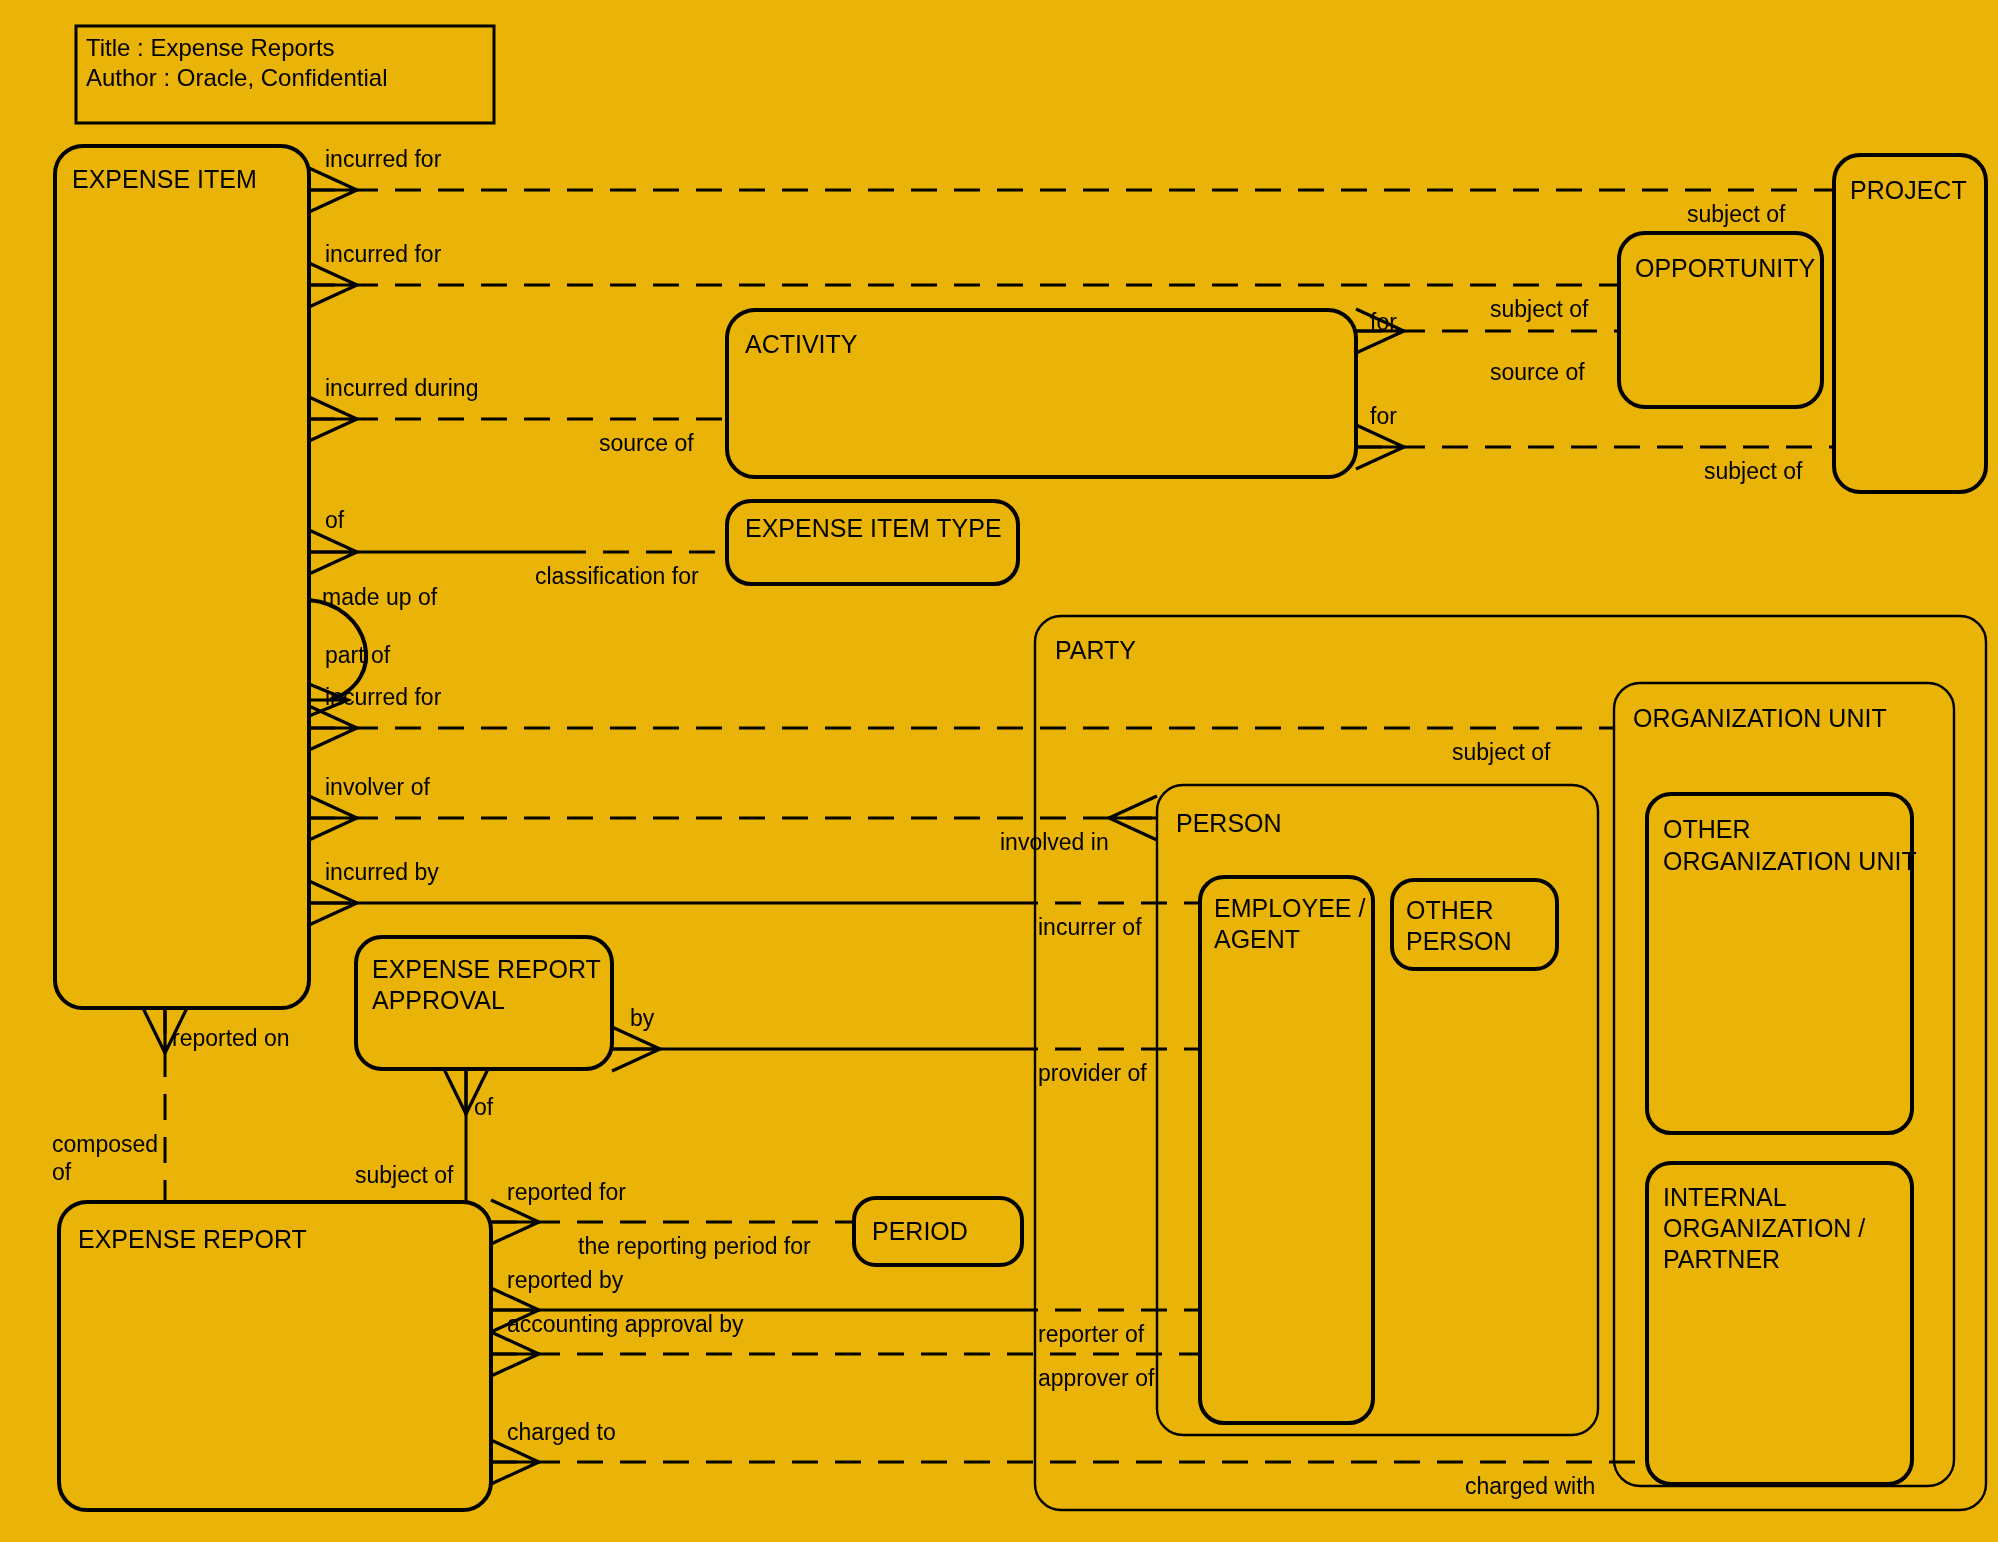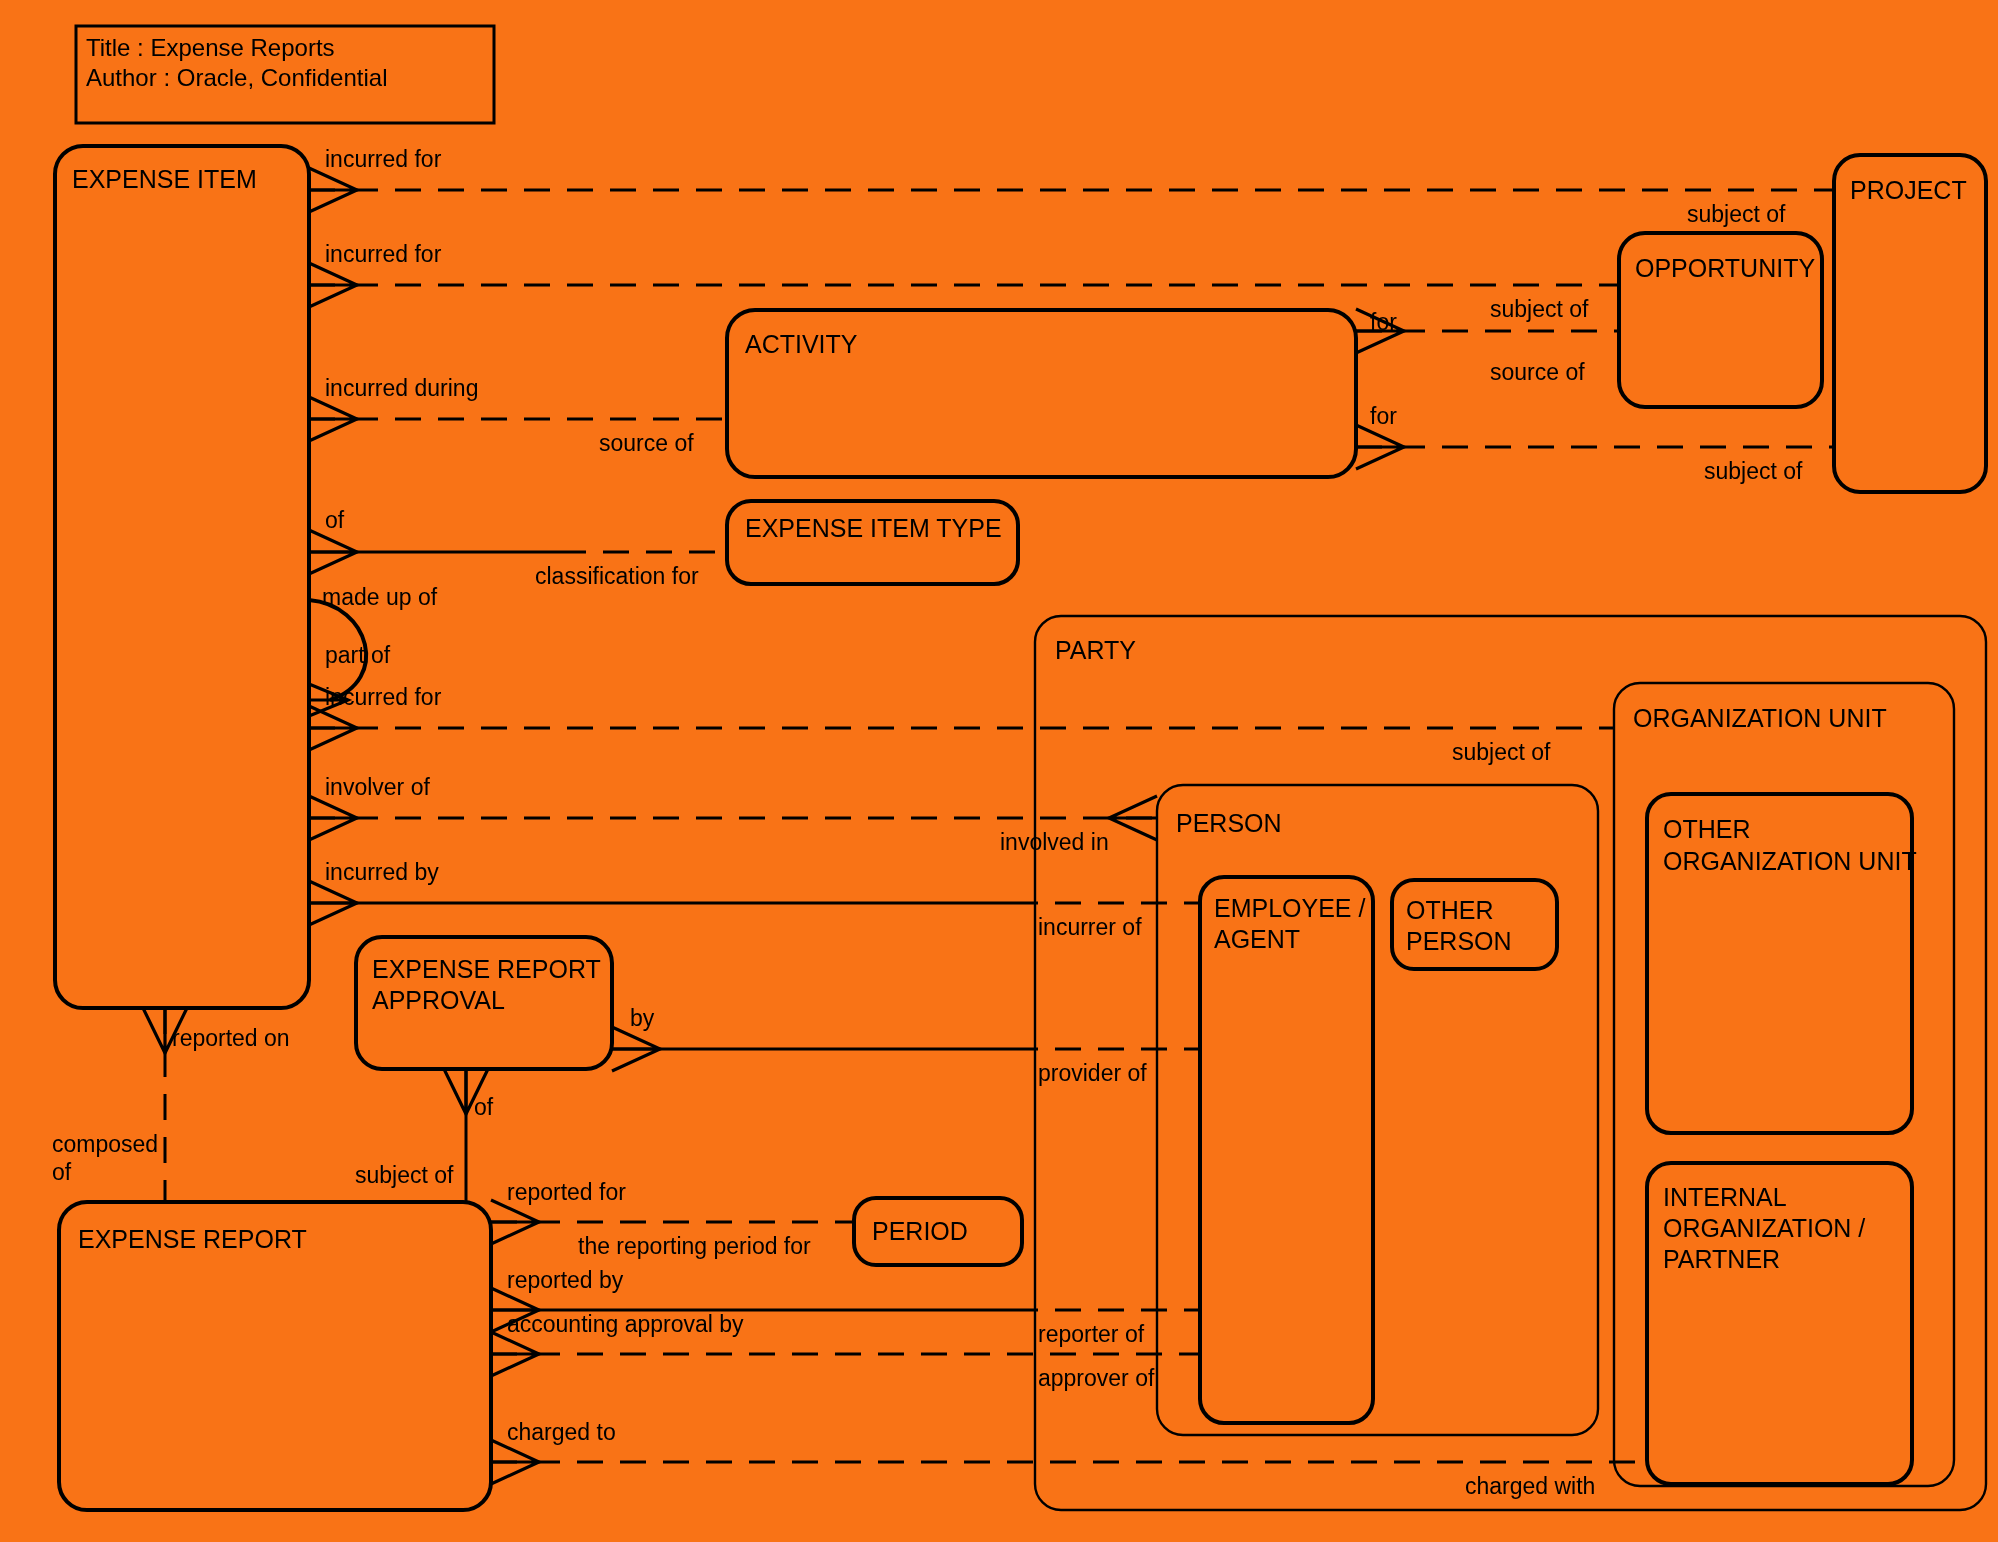--- a/index.html
+++ b/index.html
@@ -4,21 +4,21 @@
 <style>
   html, body {
     margin: 0;
     padding: 0;
     background: #ffffff;
   }
   #canvas-wrap {
     position: relative;
     width: 1998px;
     height: 1542px;
-    background: #f97316;
+    background: #eab308;
     font-family: "Liberation Sans", sans-serif;
   }
   svg#diagram {
     position: absolute;
     top: 0;
     left: 0;
     width: 1998px;
     height: 1542px;
   }
   .ent-box {

